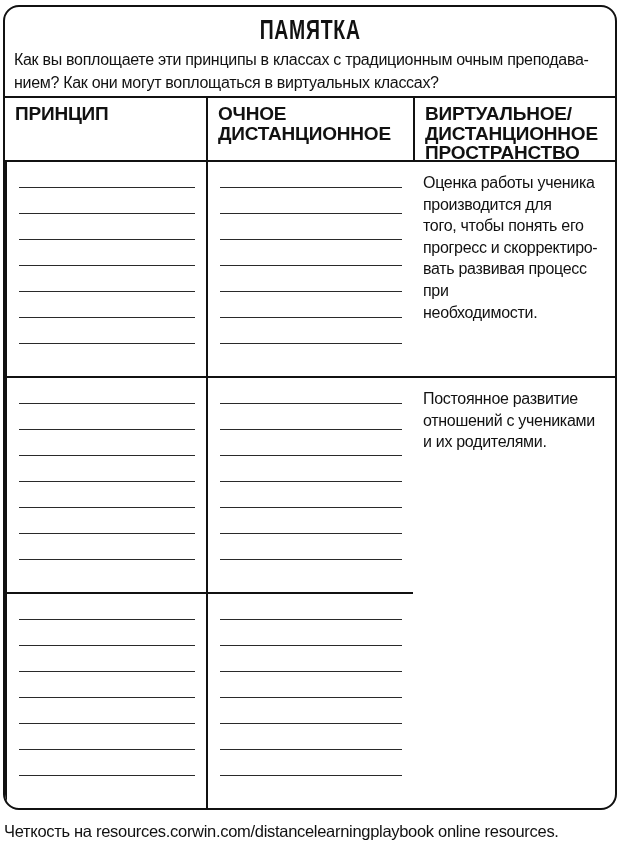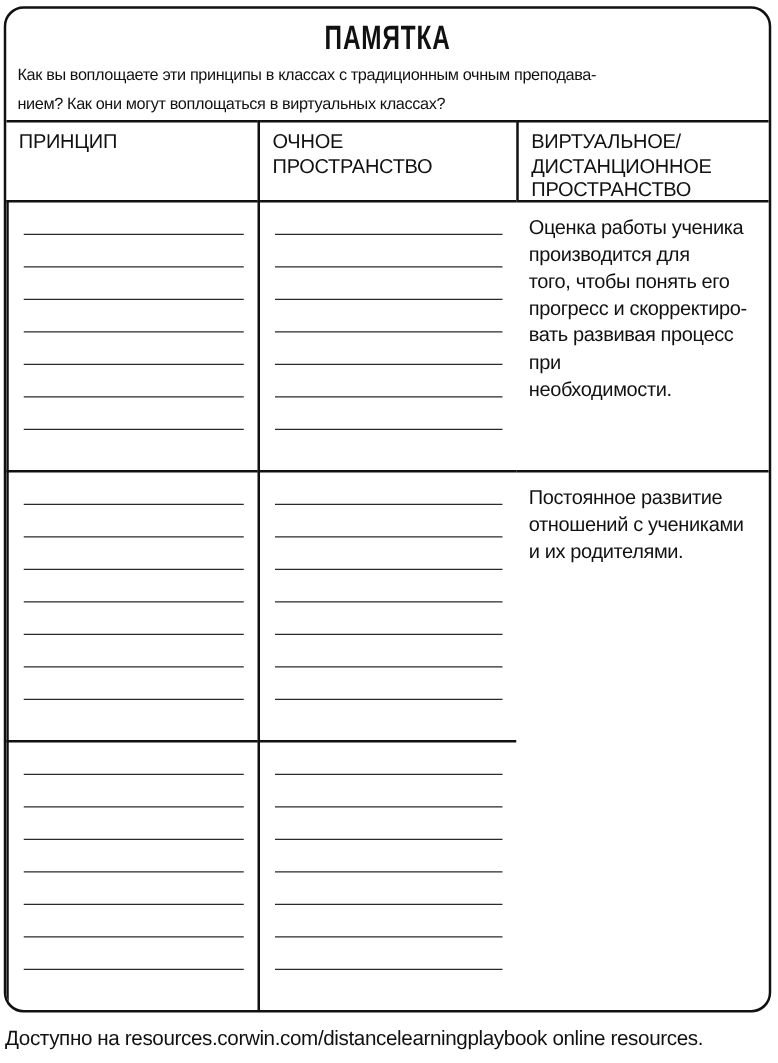--- a/index.html
+++ b/index.html
@@ -36,36 +36,36 @@
   }
   .title-inner {
     display: inline-block;
     font-weight: 700;
     letter-spacing: 1px;
     transform: scaleX(0.72);
     transform-origin: center;
     white-space: nowrap;
   }
   .intro {
-    font-size: 13px;
+    font-size: 16px;
     line-height: 22.5px;
     letter-spacing: -0.3px;
     white-space: pre-line;
   }
   .grid {
     display: grid;
     height: calc(100% - 89px);
     grid-template-columns: 201px 207px 1fr;
     grid-template-rows: 64px 1fr 1fr 1fr;
   }
   .cell { border-top: 2px solid #111111; }
   .cell.bl { border-left: 2px solid #111111; }
   .th {
-    font-weight: 400;
-    font-size: 16px;
+    font-weight: 700;
+    font-size: 19px;
     line-height: 19.5px;
     padding: 6px 8px 13px 10px;
     letter-spacing: -0.2px;
     white-space: pre-line;
   }
   .principle {
     font-size: 16px;
     line-height: 21.6px;
     padding: 10px 5px 0 10px;
     letter-spacing: -0.3px;
@@ -96,21 +96,21 @@
         <span class="title-inner">ПАМЯТКА</span>
       </div>
       <p class="intro">Как вы воплощаете эти принципы в классах с традиционным очным преподава-
 нием? Как они могут воплощаться в виртуальных классах?</p>
     </div>
 
     <div class="grid">
 
       <div class="cell th">ПРИНЦИП</div>
       <div class="cell th bl">ОЧНОЕ
-ПРОСТРАНСТВО</div>
+ДИСТАНЦИОННОЕ</div>
       <div class="cell th bl">ВИРТУАЛЬНОЕ/
 ДИСТАНЦИОННОЕ
 ПРОСТРАНСТВО</div>
 
       <div class="cell writable bl">
           <div class="blank-line"></div>
           <div class="blank-line"></div>
           <div class="blank-line"></div>
           <div class="blank-line"></div>
           <div class="blank-line"></div>
@@ -170,14 +170,14 @@
           <div class="blank-line"></div>
           <div class="blank-line"></div>
           <div class="blank-line"></div>
           <div class="blank-line"></div>
           <div class="blank-line"></div>
         </div>
 
     </div>
   </div>
 
-  <p class="footer">Доступно на resources.corwin.com/distancelearningplaybook online resources.</p>
+  <p class="footer">Четкость на resources.corwin.com/distancelearningplaybook online resources.</p>
 </div>
 
 </body></html>

